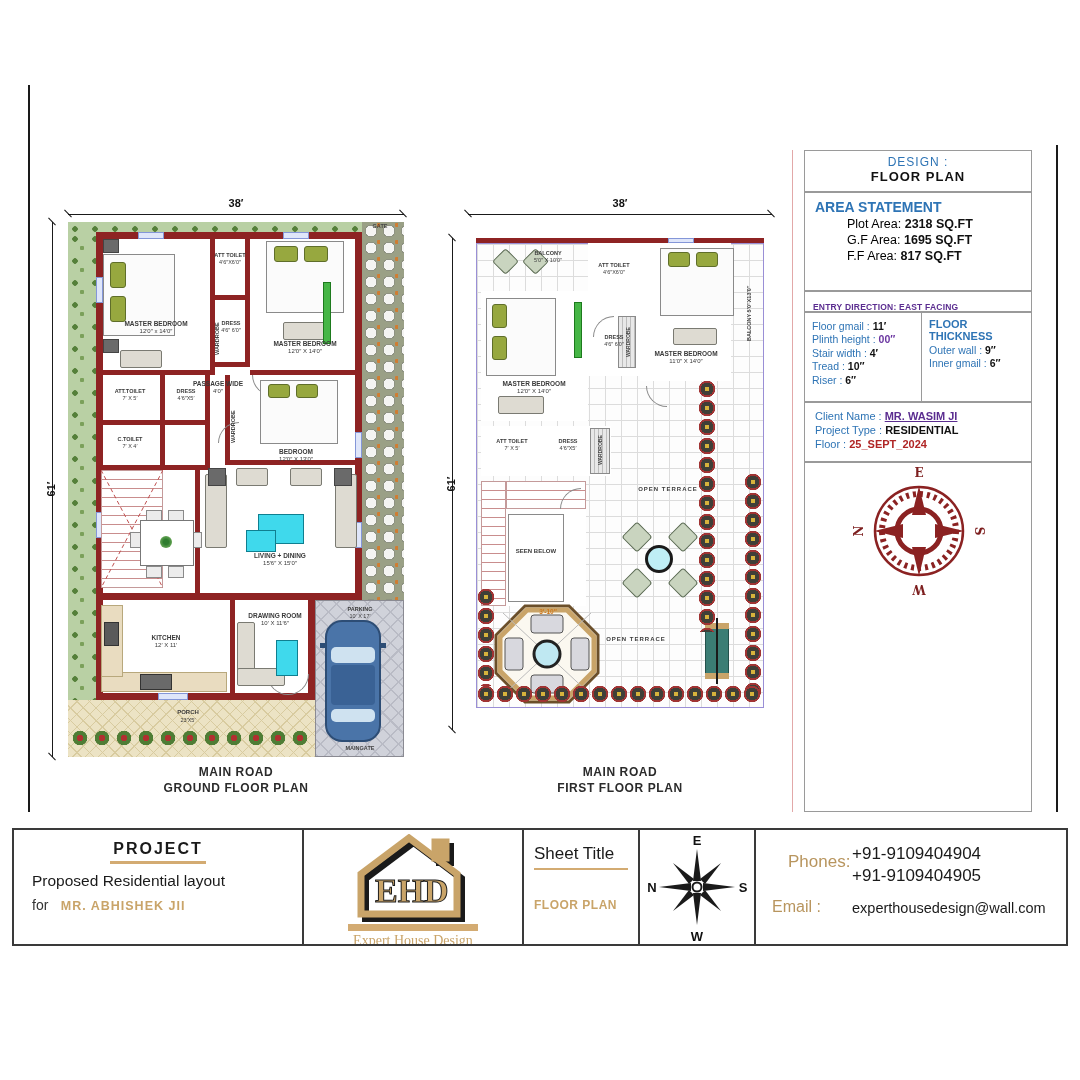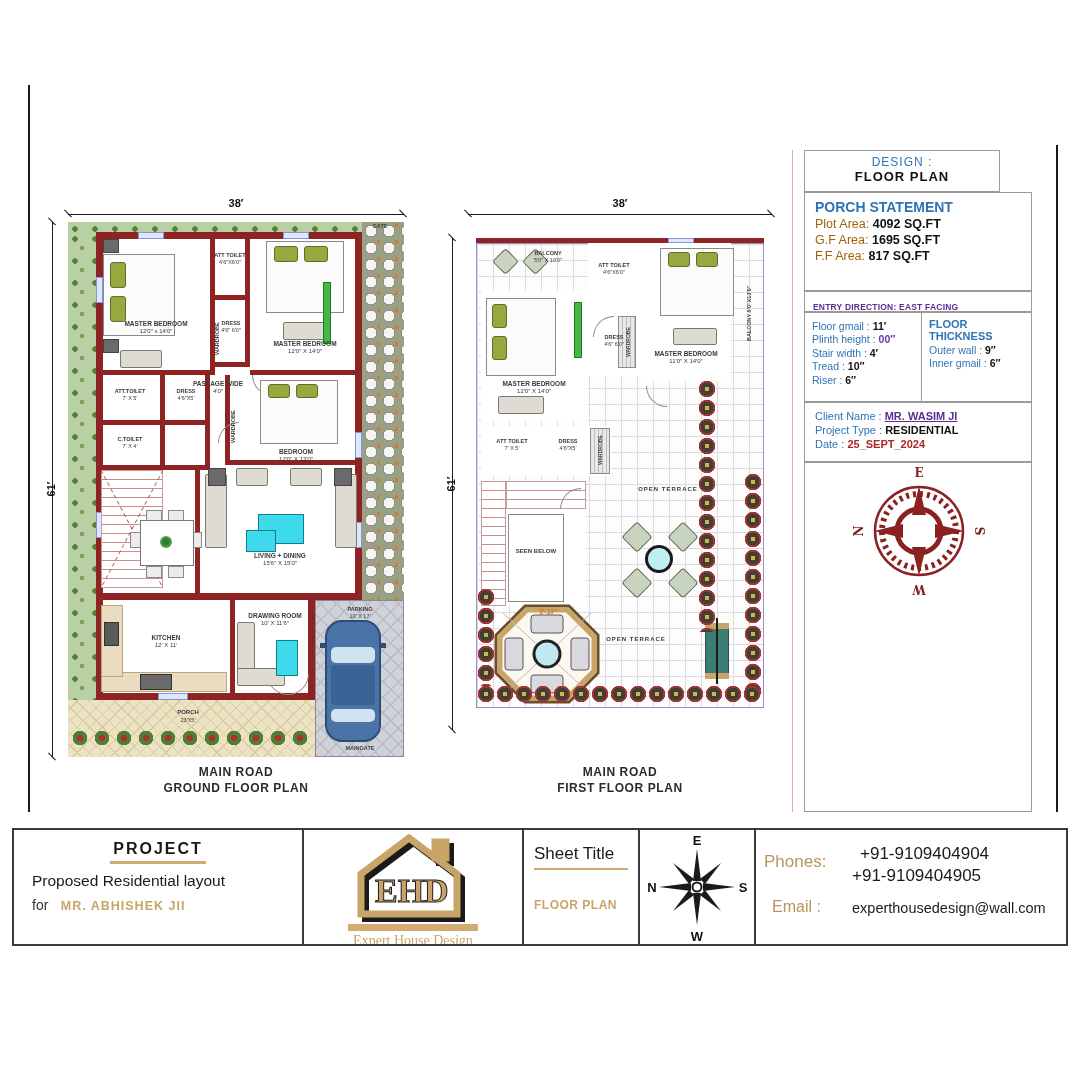--- a/index.html
+++ b/index.html
@@ -50,21 +50,21 @@
   .dim-lab{position:absolute;transform:translateX(-50%);font-size:11px;font-weight:bold;color:#111;}
   .tick{position:absolute;width:10px;height:1px;background:#111;transform:rotate(45deg);}
   .ptitle{position:absolute;transform:translateX(-50%);text-align:center;font-size:12px;font-weight:bold;
           color:#2b2b2b;letter-spacing:.6px;line-height:1.35;white-space:nowrap;}
   
   .rp-box{position:absolute;border:1px solid #9a9a9a;background:#fff;box-sizing:border-box;}
   .rp-design-lab{color:#2e74b5;font-size:12px;text-align:center;letter-spacing:1px;}
   .rp-design-val{color:#111;font-size:13px;font-weight:bold;text-align:center;letter-spacing:1px;}
   .rp-title{color:#2e74b5;font-weight:bold;font-size:14px;}
   .rp-row{font-size:12.5px;margin-top:2px;}
-  .rp-row .l{color:#a16207;}
+  .rp-row .l{color:#000000;margin-left:32px;}
   .rp-row .v{color:#111;font-weight:bold;}
   .entry{color:#5b2d90;font-weight:bold;font-size:8.5px;letter-spacing:.2px;}
   .spec{font-size:10.5px;color:#2e74b5;margin-top:1.5px;white-space:nowrap;}
   .spec b{color:#111;}
   .spec .purp{color:#6a35a0;font-weight:bold;}
   .cli{font-size:11px;color:#2e74b5;margin-top:2px;white-space:nowrap;}
   .cli .purp{color:#5b2d90;font-weight:bold;text-decoration:underline;}
   .cli .blk{color:#111;font-weight:bold;}
   .cli .red{color:#b02525;font-weight:bold;}
   
@@ -407,30 +407,30 @@
     <div class="rlbl" style="left:168px;top:398px;font-size:6px;letter-spacing:1px;">
       <span>OPEN TERRACE</span>
     </div>
   </div>
 
   <div class="ptitle" style="left:620px;top:764px;">
     <div>MAIN ROAD</div>
     <div>FIRST FLOOR PLAN</div>
   </div>
 
-  <div class="rp-box" style="left:804px;top:150px;width:196px;height:42px;">
+  <div class="rp-box" style="left:804px;top:150px;width:228px;height:42px;">
     <div class="rp-design-lab" style="margin-top:4px;">DESIGN :</div>
     <div class="rp-design-val">FLOOR PLAN</div>
   </div>
 
   <div class="rp-box" style="left:804px;top:192px;width:228px;height:99px;padding:6px 10px;">
-    <div class="rp-title">PORCH STATEMENT</div>
+    <div class="rp-title">AREA STATEMENT</div>
     <div class="rp-row">
       <span class="l">Plot Area:</span>
-      <span class="v">4092 SQ.FT</span>
+      <span class="v">2318 SQ.FT</span>
     </div>
     <div class="rp-row">
       <span class="l">G.F Area:</span>
       <span class="v">1695 SQ.FT</span>
     </div>
     <div class="rp-row">
       <span class="l">F.F Area:</span>
       <span class="v">817 SQ.FT</span>
     </div>
   </div>
@@ -451,21 +451,21 @@
     <div class="abs" style="left:124px;top:5px;">
       <div style="color:#2e74b5;font-weight:bold;font-size:11px;">FLOOR THICKNESS</div>
       <div class="spec"><span>Outer wall :</span> <b>9″</b></div>
       <div class="spec"><span>Inner gmail :</span> <b>6″</b></div>
     </div>
   </div>
 
   <div class="rp-box" style="left:804px;top:402px;width:228px;height:60px;padding:5px 10px;">
     <div class="cli"><span>Client Name :</span> <span class="purp">MR. WASIM JI</span></div>
     <div class="cli"><span>Project Type :</span> <span class="blk">RESIDENTIAL</span></div>
-    <div class="cli"><span>Date :</span> <span class="red">25_SEPT_2024</span></div>
+    <div class="cli"><span>Floor :</span> <span class="red">25_SEPT_2024</span></div>
   </div>
 
   <div class="rp-box" style="left:804px;top:462px;width:228px;height:350px;">
     <svg class="abs" style="left:66px;top:20px;" width="96" height="96" viewBox="-48 -48 96 96">
       <circle cx="0" cy="0" r="44" fill="none" stroke="#8b2222" stroke-width="2.5"></circle>
       <circle cx="0" cy="0" r="37" fill="none" stroke="#8b2222" stroke-width="6" stroke-dasharray="3 4"></circle>
       <circle cx="0" cy="0" r="22" fill="#ffffff" stroke="#8b2222" stroke-width="5"></circle>
       <g fill="#8b2222">
         <path d="M0,-45 L7,-16 L-7,-16 Z"></path>
         <path d="M0,45 L7,16 L-7,16 Z"></path>
@@ -532,21 +532,21 @@
         </g>
         <circle cx="0" cy="0" r="4.5" fill="#fff" stroke="#1a1a1a" stroke-width="2"></circle>
       </svg>
       <span class="cmp-lab" style="left:57px;top:10px;">E</span>
       <span class="cmp-lab" style="left:103px;top:57px;">S</span>
       <span class="cmp-lab" style="left:57px;top:106px;">W</span>
       <span class="cmp-lab" style="left:12px;top:57px;">N</span>
     </div>
 
     <div class="abs" style="left:742px;top:0;width:314px;height:114px;">
-      <div style="position:absolute;left:8px;top:22px;" class="ph-lab">Phones:</div>
-      <div style="position:absolute;left:104px;top:14px;" class="ph-val">+91-9109404904</div>
+      <div style="position:absolute;left:32px;top:22px;" class="ph-lab">Phones:</div>
+      <div style="position:absolute;left:96px;top:14px;" class="ph-val">+91-9109404904</div>
       <div style="position:absolute;left:96px;top:36px;" class="ph-val">+91-9109404905</div>
       <div style="position:absolute;left:16px;top:68px;" class="em-lab">Email :</div>
       <div style="position:absolute;left:96px;top:70px;" class="em-val">experthousedesign@wall.com</div>
     </div>
   </div>
 
 </div>
 
 </body></html>

